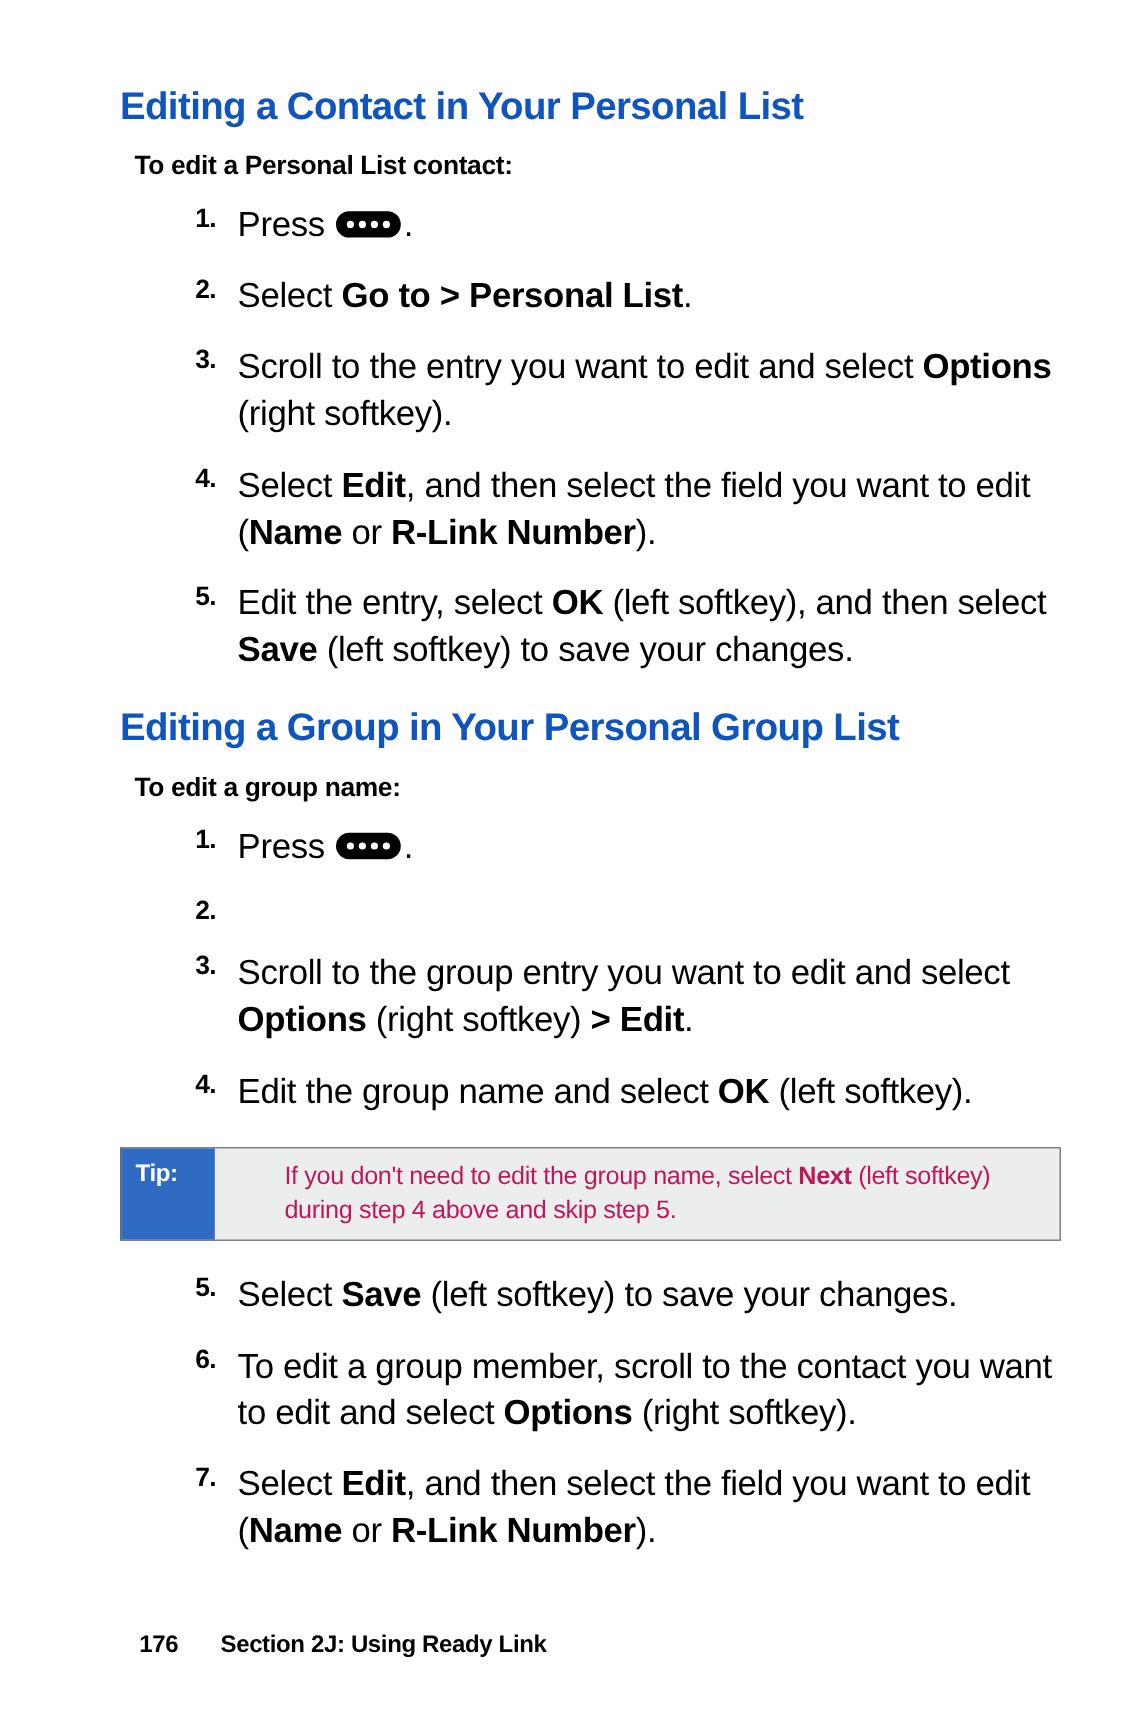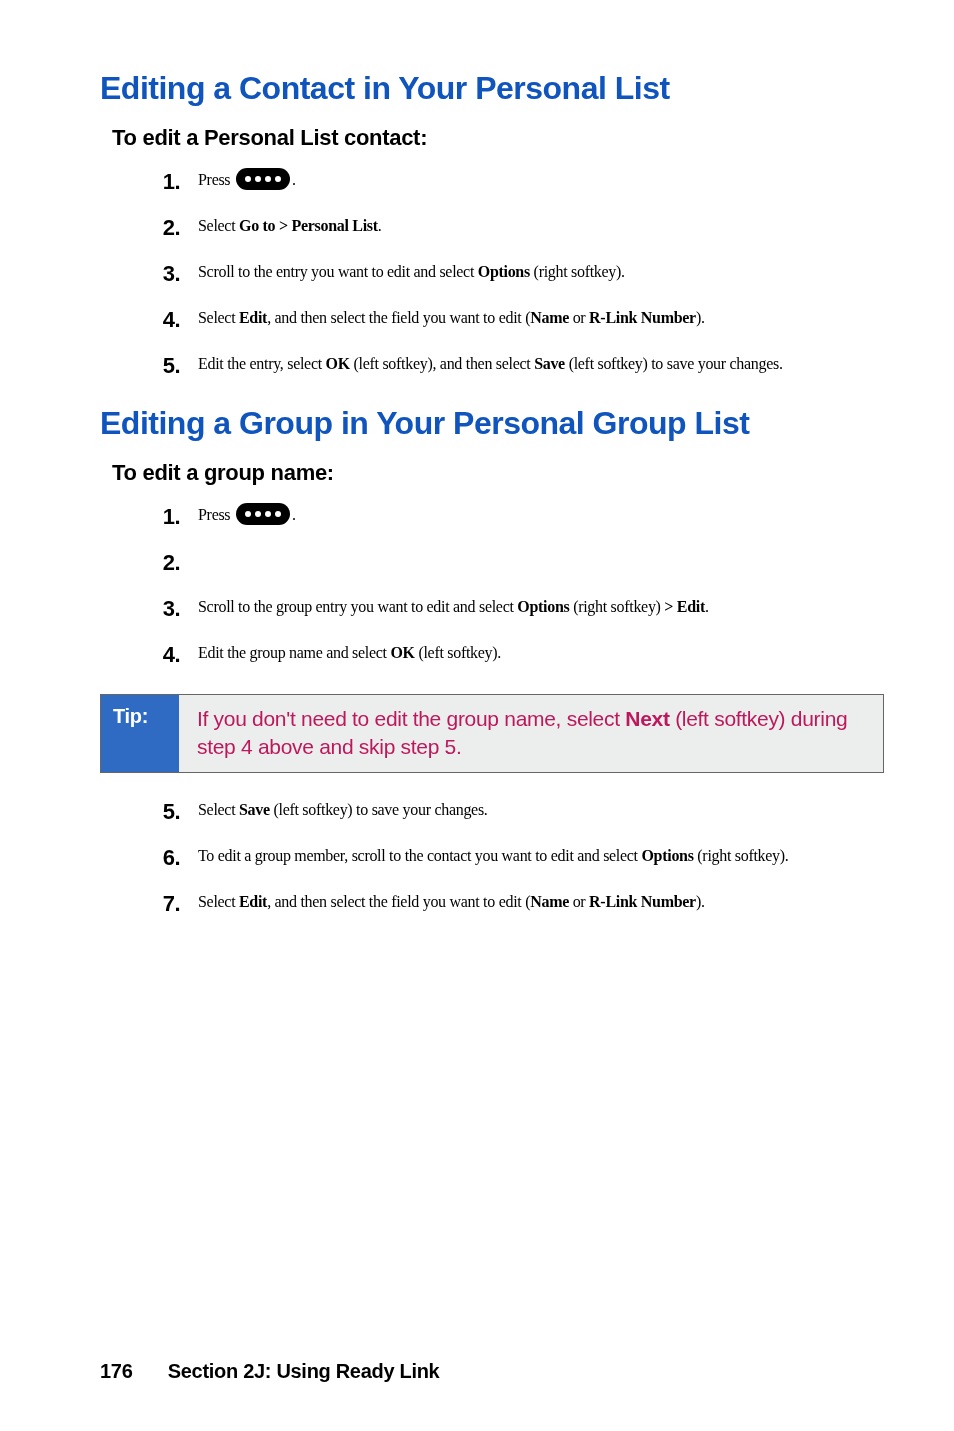--- a/index.html
+++ b/index.html
@@ -46,25 +46,24 @@
     min-width: 40px;
     text-align: right;
     font-size: 22px;
     font-weight: 700;
     padding-right: 18px;
     padding-left: 40px;
     letter-spacing: -0.5px;
   }
   ol.steps > li .body {
     flex: 1;
-    font-size: 16px;
+    font-size: 29px;
     line-height: 1.35;
     letter-spacing: -0.3px;
     font-stretch: condensed;
-    font-family: Liberation Serif, serif;
   }
   .body b, .body strong {
     font-weight: 700;
   }
   
   .pill {
     display: inline-block;
     vertical-align: middle;
     position: relative;
     width: 54px;
@@ -86,20 +85,21 @@
   .pill .d2 { left: 19px; }
   .pill .d3 { left: 29px; }
   .pill .d4 { left: 39px; }
 
   
   .tip-row {
     display: flex;
     border: 1px solid #666;
     margin: 8px 0 26px 0;
     background: #eceded;
+    gap: 40px;
   }
   .tip-label {
     background: #2f6bc2;
     color: #fff;
     font-weight: 700;
     font-size: 20px;
     padding: 10px 12px;
     min-width: 78px;
     box-sizing: border-box;
     display: flex;
@@ -111,21 +111,21 @@
     padding: 10px 14px 10px 18px;
     font-size: 21px;
     line-height: 1.35;
     color: #be185d;
     letter-spacing: -0.3px;
   }
 
   .footer {
     position: absolute;
     bottom: 48px;
-    left: 100px;
+    left: 116px;
     font-size: 20px;
     letter-spacing: -0.3px;
     font-stretch: condensed;
   }
   .footer .pg {
     font-weight: 700;
     margin-right: 30px;
   }
   .footer .sec {
     font-weight: 700;

